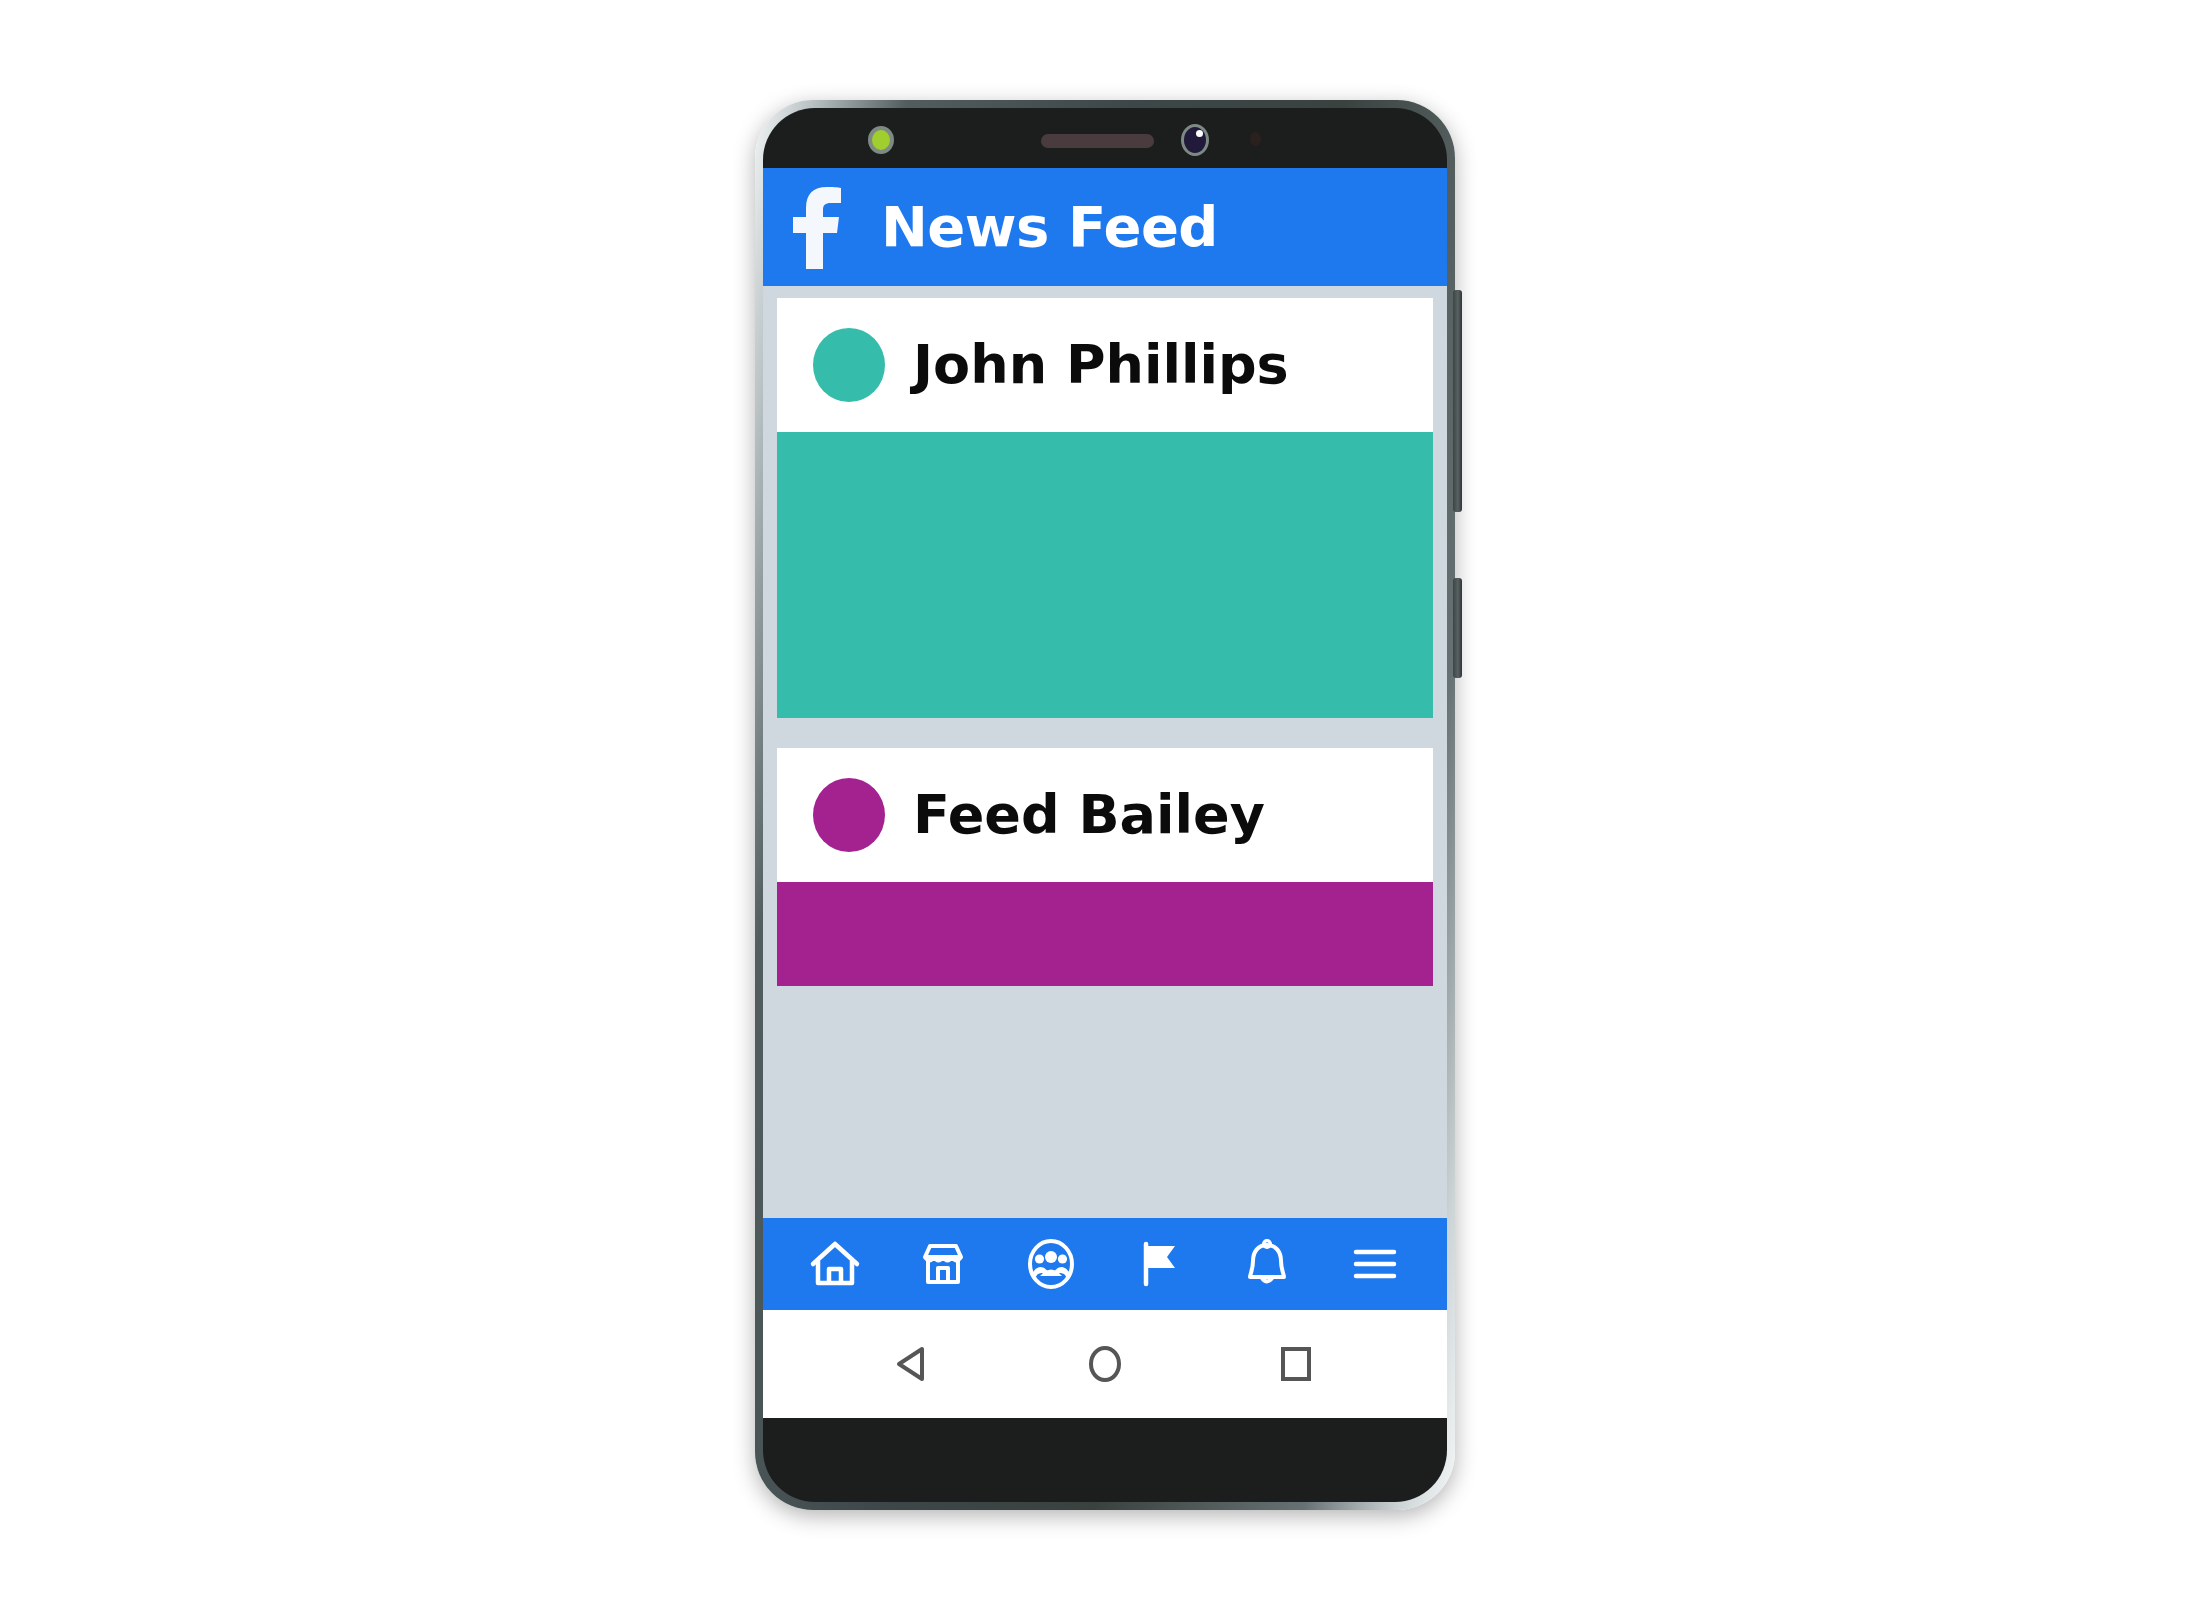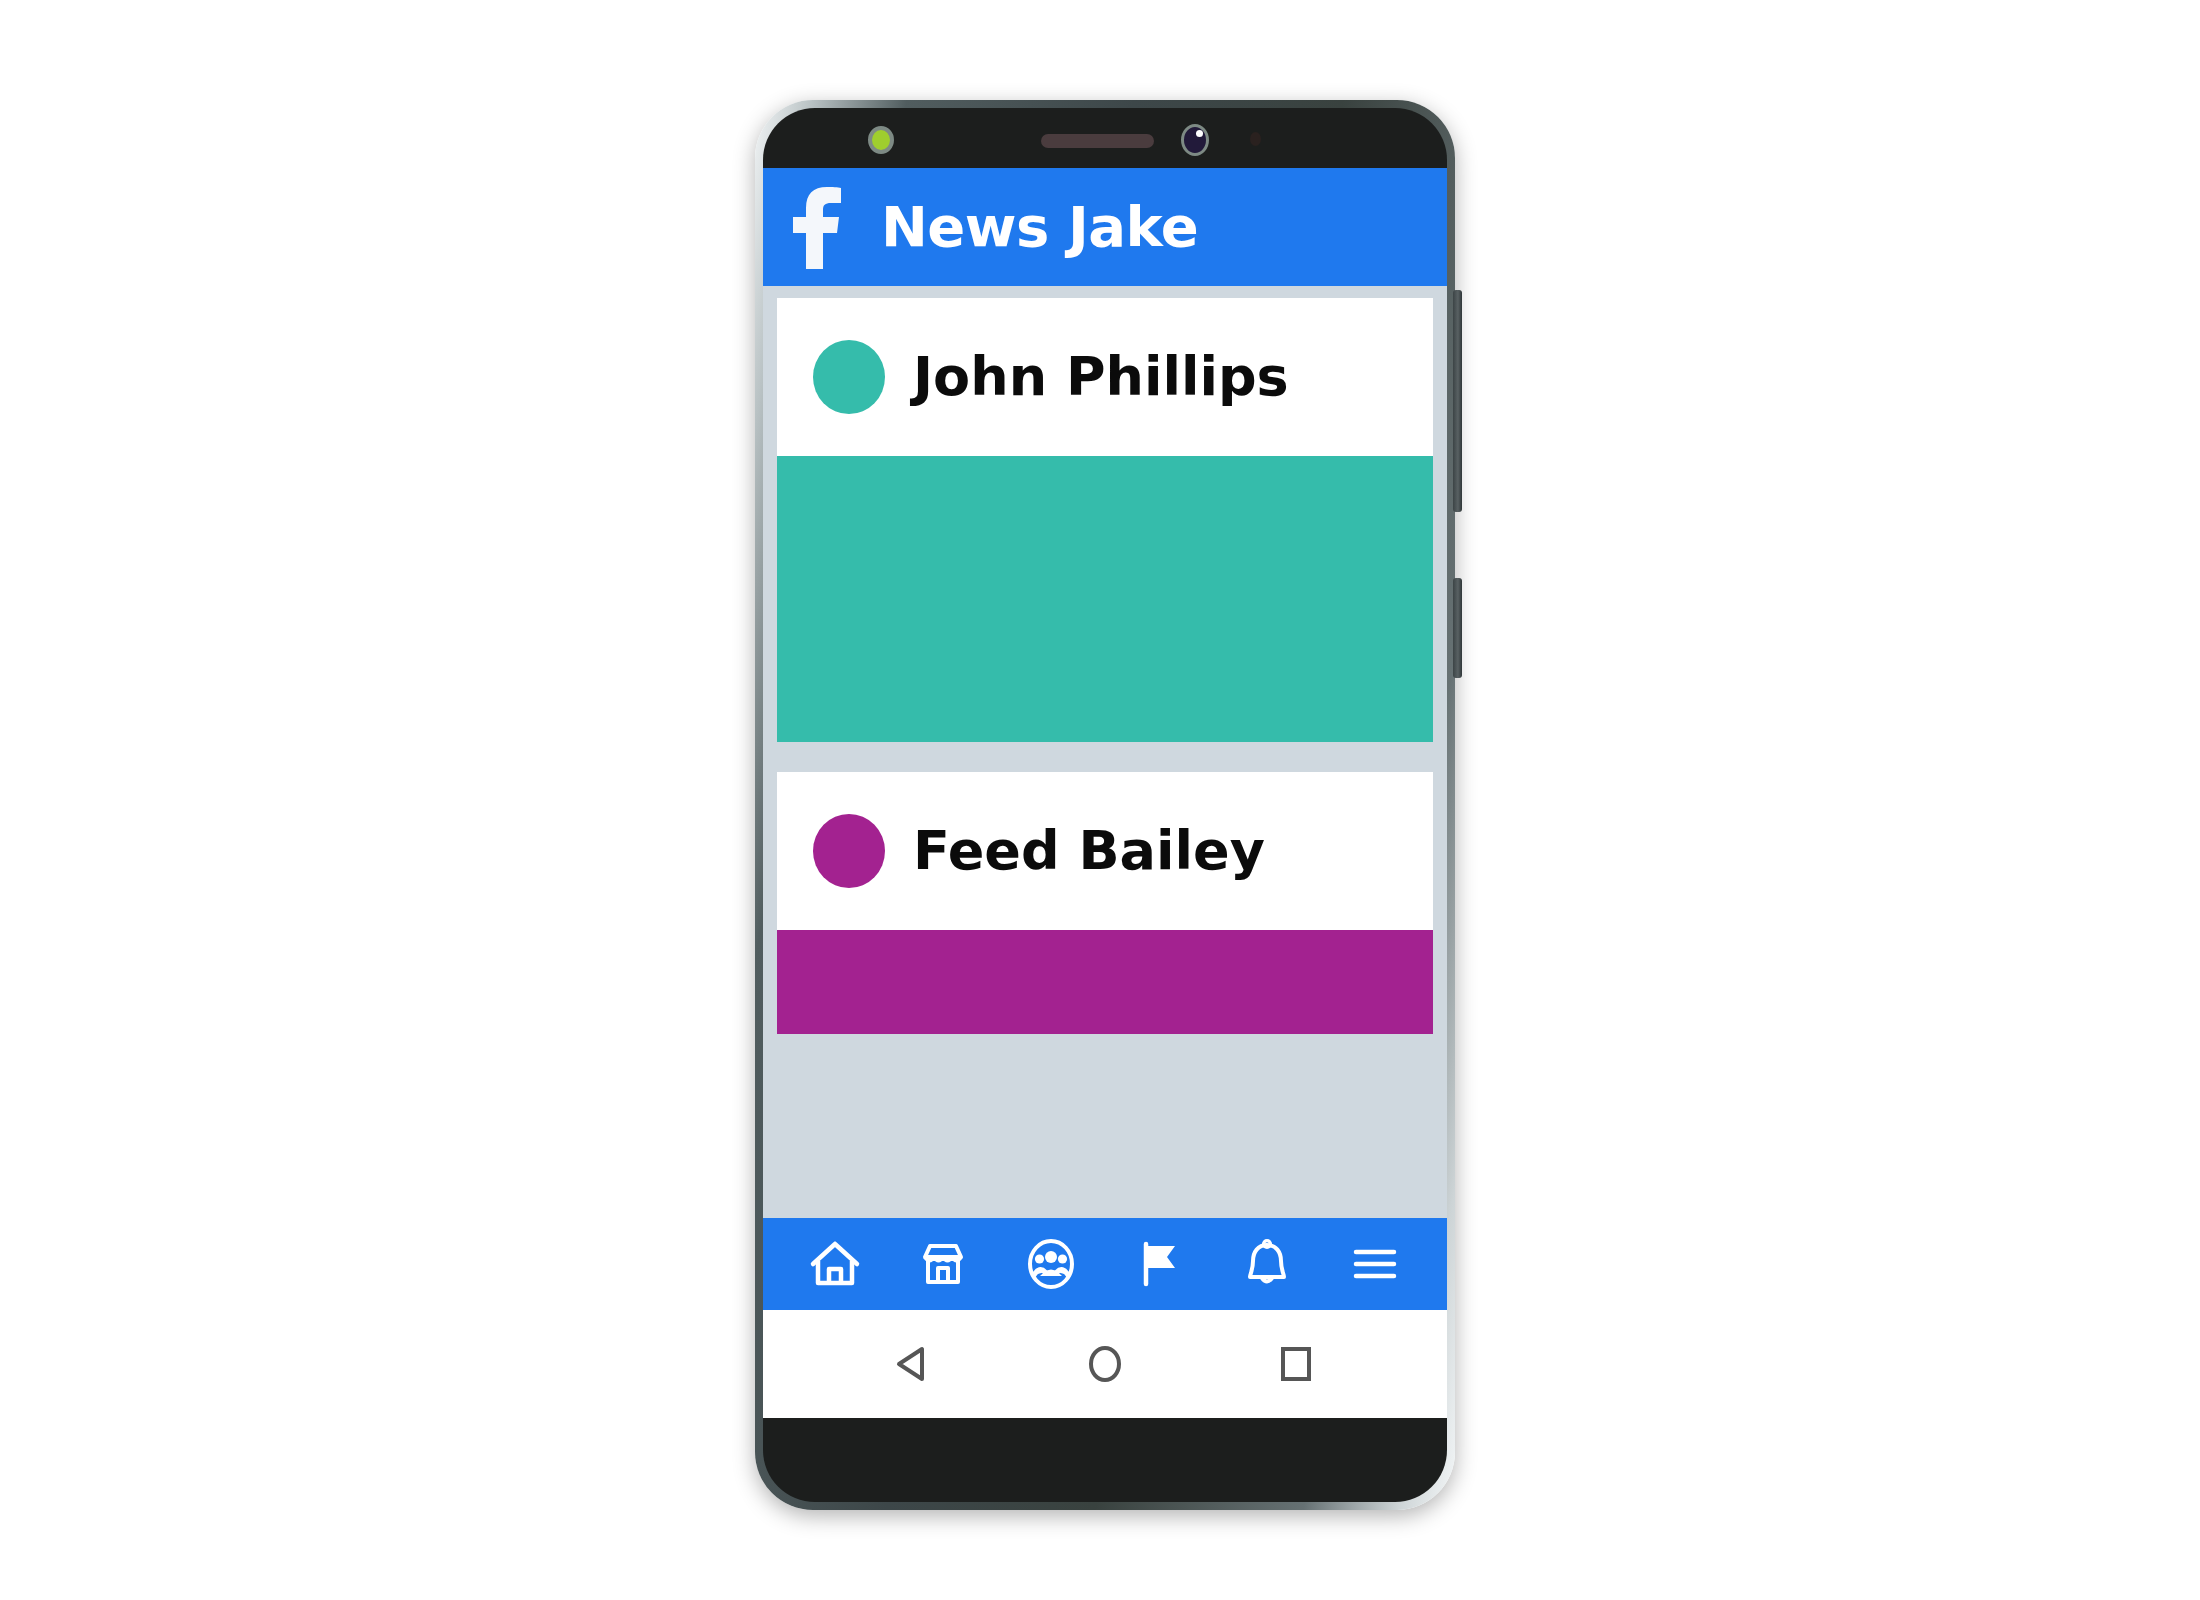--- a/index.html
+++ b/index.html
@@ -154,21 +154,21 @@
     padding-top: 12px;
     box-sizing: border-box;
   }
   .post-card {
     background: #ffffff;
     margin: 0 14px;
   }
   .post-header {
     display: flex;
     align-items: center;
-    height: 158px;
+    height: 134px;
     padding-left: 36px;
     box-sizing: border-box;
   }
   .avatar {
     width: 72px;
     height: 74px;
     border-radius: 50%;
     flex: none;
   }
   .post-author {
@@ -270,21 +270,21 @@
       </div>
 
       <div class="screen" style="background: rgb(207, 216, 223);">
 
         <div class="app-header" style="background: rgb(31, 121, 238);">
           <div class="fb-logo">
             <svg viewBox="0 0 58 84" width="58" height="84" aria-hidden="true">
               <path d="M38 2 C24 2 17 9 17 23 L17 32 L4 32 L4 48 L17 48 L17 84 L34 84 L34 48 L48 48 L50 32 L34 32 L34 25 C34 20 36 18 42 18 L52 18 L52 3 C49 2 43 2 38 2 Z" fill="#f4f7fb"></path>
             </svg>
           </div>
-          <div class="header-title" style="color: rgb(255, 255, 255);">News Jake</div>
+          <div class="header-title" style="color: rgb(255, 255, 255);">News Feed</div>
         </div>
 
         <div class="feed" style="background: rgb(207, 216, 223);">
 
           <div class="post-card">
             <div class="post-header">
               <div class="avatar" id="avatar-0" style="background: rgb(53, 188, 171);"></div>
               <div class="post-author">John Phillips</div>
             </div>
             <div class="post-media" id="media-0" style="background: rgb(53, 188, 171); height: 286px;"></div>

